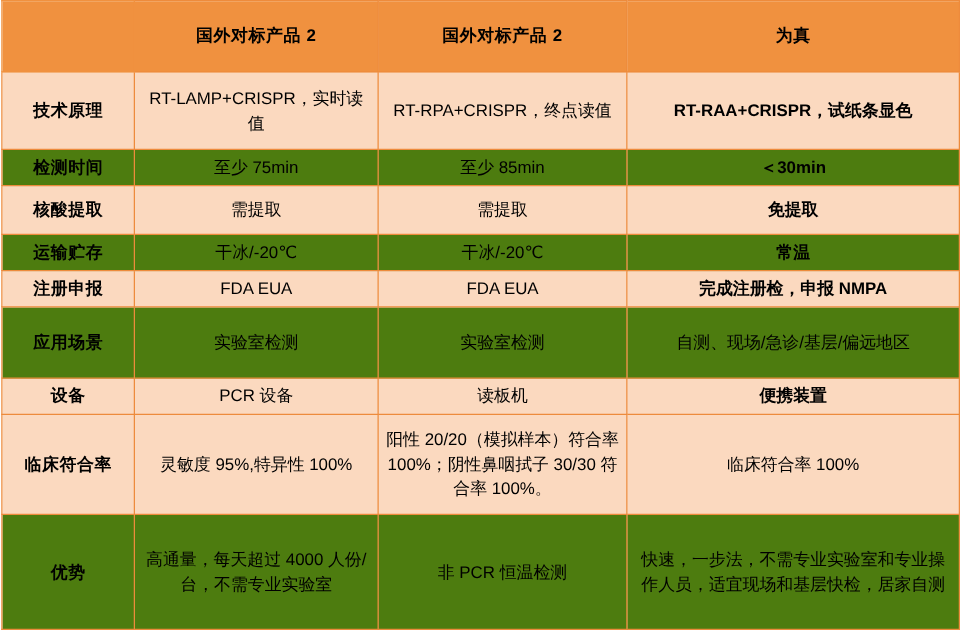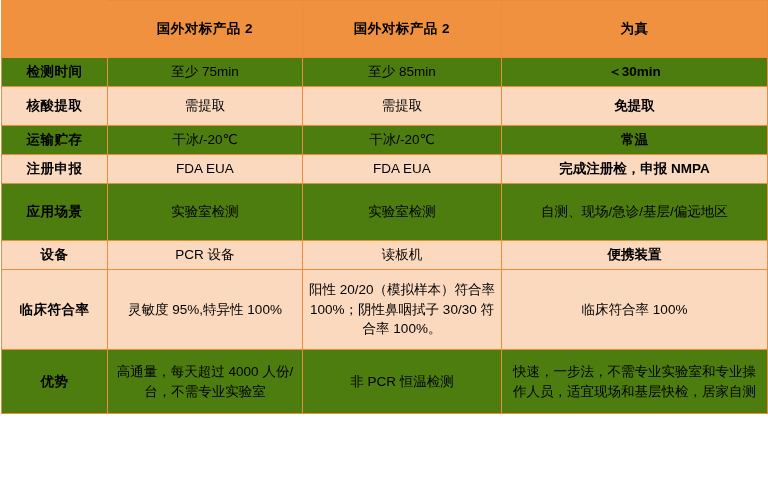--- a/index.html
+++ b/index.html
@@ -76,20 +76,26 @@
     </colgroup>
     <thead>
       <tr>
         <th class="corner"></th>
         <th>国外对标产品 2</th>
         <th>国外对标产品 2</th>
         <th>为真</th>
       </tr>
     </thead>
     <tbody id="tbody">
+        <tr class="shade" style="height: 62px;">
+          <td class="label">技术原理</td>
+          <td class="norm">RT-LAMP+CRISPR，实时读值</td>
+          <td class="norm">RT-RPA+CRISPR，终点读值</td>
+          <td class="hilite">RT-RAA+CRISPR，试纸条显色</td>
+        </tr>
         <tr class="plain" style="height: 29px;">
           <td class="label">检测时间</td>
           <td class="norm">至少 75min</td>
           <td class="norm">至少 85min</td>
           <td class="hilite">＜30min</td>
         </tr>
         <tr class="shade" style="height: 39px;">
           <td class="label">核酸提取</td>
           <td class="norm">需提取</td>
           <td class="norm">需提取</td>
@@ -118,21 +124,21 @@
           <td class="norm">PCR 设备</td>
           <td class="norm">读板机</td>
           <td class="hilite">便携装置</td>
         </tr>
         <tr class="shade" style="height: 80px;">
           <td class="label">临床符合率</td>
           <td class="norm">灵敏度 95%,特异性 100%</td>
           <td class="norm">阳性 20/20（模拟样本）符合率 100%；阴性鼻咽拭子 30/30 符合率 100%。</td>
           <td class="norm">临床符合率 100%</td>
         </tr>
-        <tr class="plain" style="height: 64px;">
+        <tr class="plain" style="height: 92px;">
           <td class="label">优势</td>
           <td class="norm">高通量，每天超过 4000 人份/台，不需专业实验室</td>
           <td class="norm">非 PCR 恒温检测</td>
           <td class="norm">快速，一步法，不需专业实验室和专业操作人员，适宜现场和基层快检，居家自测</td>
         </tr>
       </tbody>
   </table>
 </div>
 
 </body></html>

